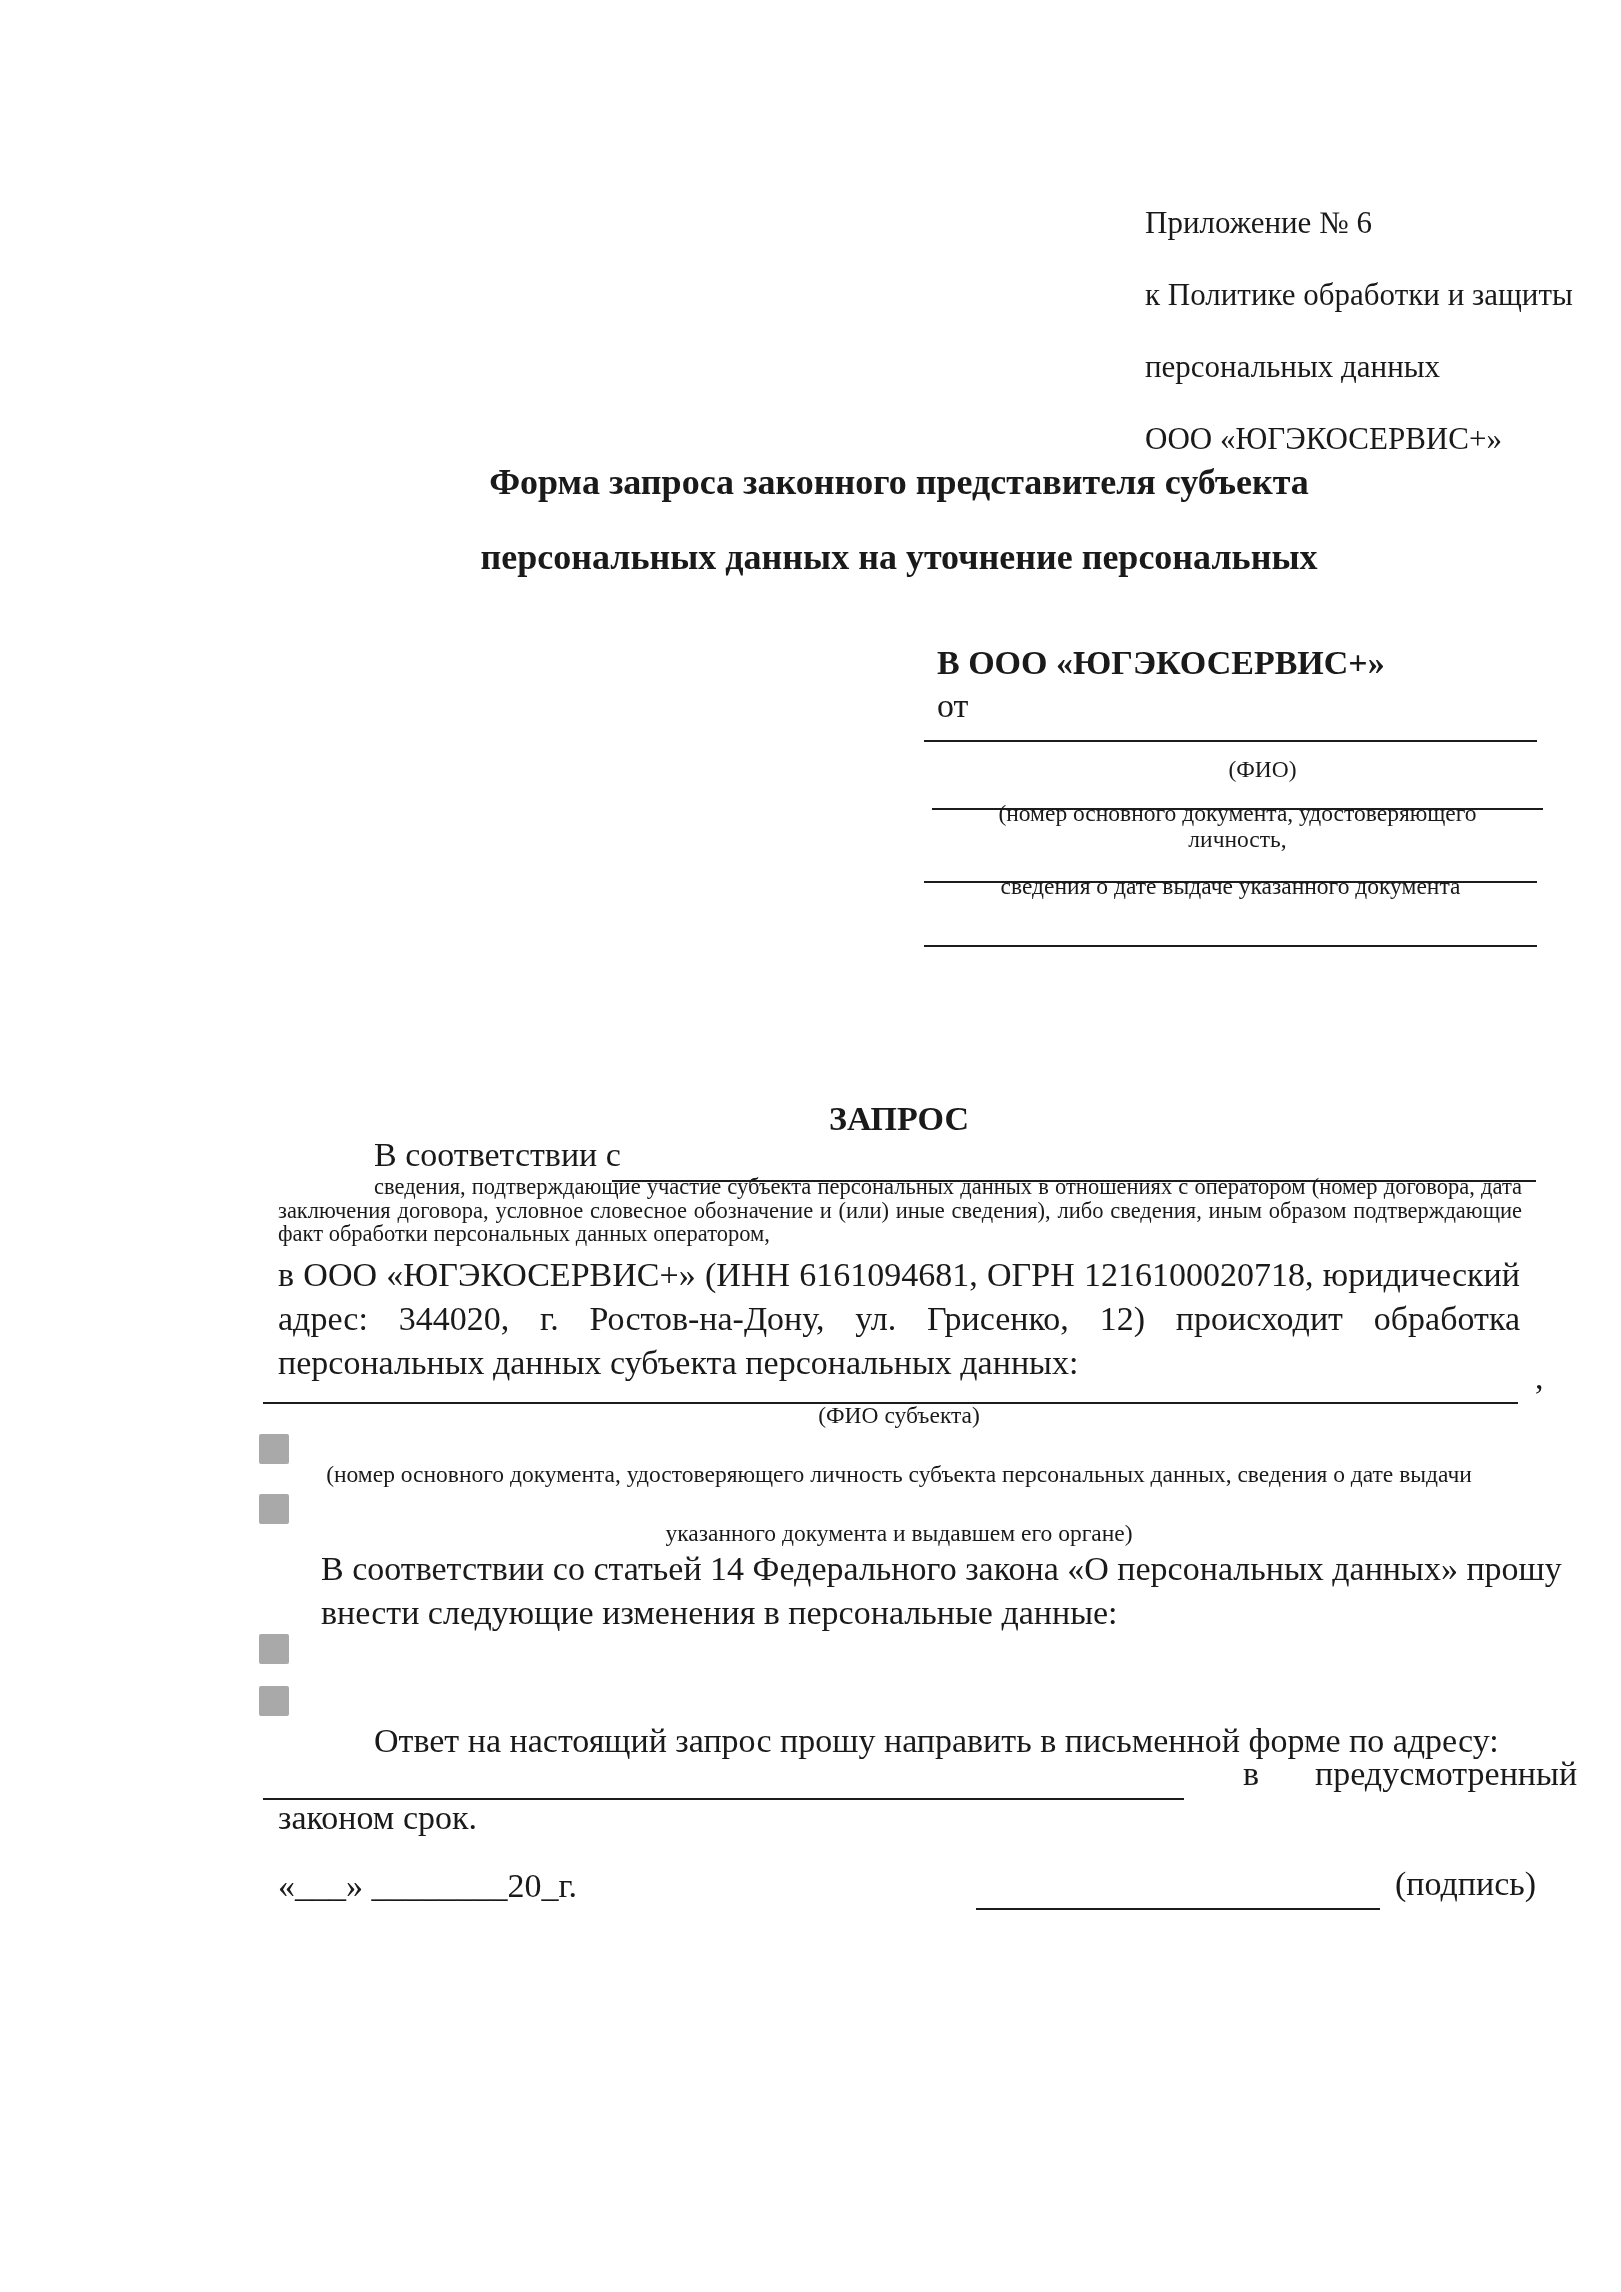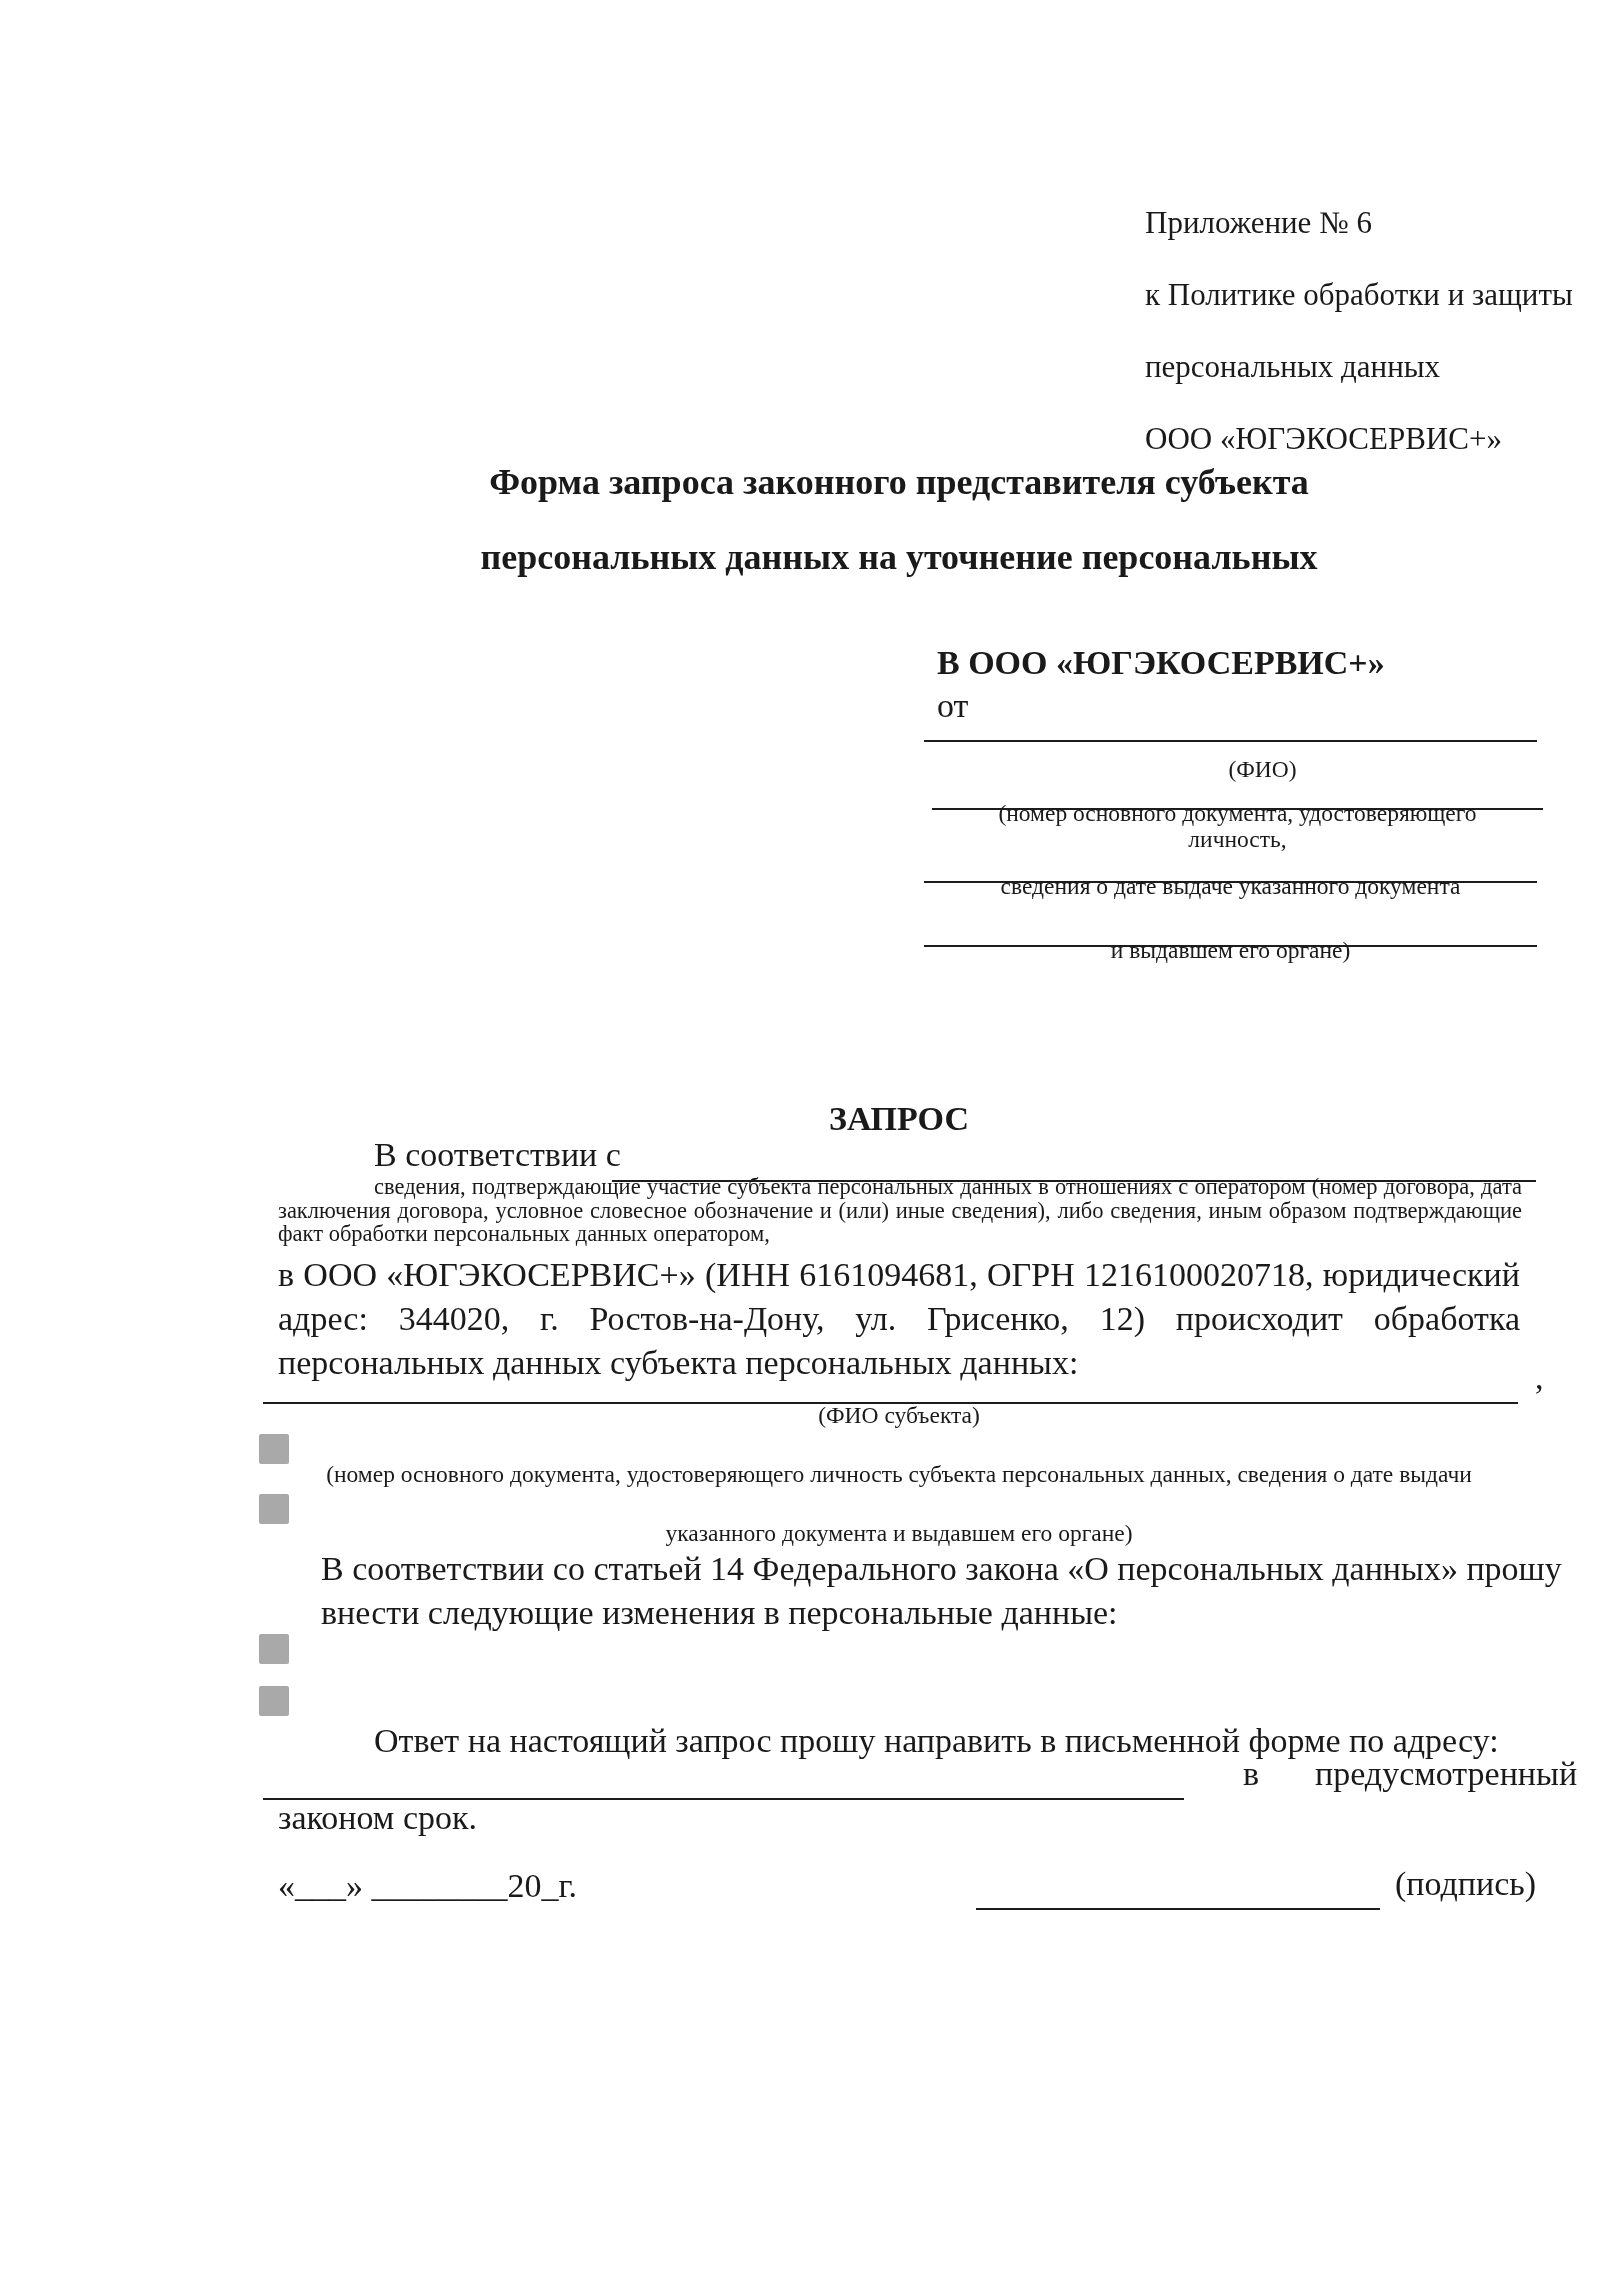--- a/index.html
+++ b/index.html
@@ -54,21 +54,20 @@
   <div class="abs rule" style="left:894px; top:680px; width:613px;"></div>
   <div class="abs caption" style="left:926px; top:688px; width:613px;margin-top:24px;">(ФИО)</div>
 
   <div class="abs rule" style="left:902px; top:748px; width:611px;"></div>
   <div class="abs caption" style="left:902px; top:756px; width:611px;">(номер основного документа, удостоверяющего личность,</div>
 
   <div class="abs rule" style="left:894px; top:821px; width:613px;"></div>
   <div class="abs caption" style="left:894px; top:829px; width:613px;">сведения о дате выдаче указанного документа</div>
 
   <div class="abs rule" style="left:894px; top:885px; width:613px;"></div>
-  <div class="abs caption" style="left:894px; top:893px; width:613px;">и выдавшем его органе)</div>
 
   <div class="abs body-text center" style="left:233px; top:1052px; width:1272px;font-weight:bold;">ЗАПРОС</div>
 
   <div class="abs body-text" style="left:329px; top:1088px;">В соответствии с</div>
   <div class="abs rule" style="left:582px; top:1120px; width:924px;"></div>
 
   <div class="abs small-text justify" style="left:233px; top:1130px; width:1274px; text-indent:96px;">сведения, подтверждающие участие субъекта персональных данных в отношениях с оператором (номер договора, дата заключения договора, условное словесное обозначение и (или) иные сведения), либо сведения, иным образом подтверждающие факт обработки персональных данных оператором,</div>
 
   <div class="abs body-text justify" style="left:233px; top:1208px; width:1272px;">в ООО «ЮГЭКОСЕРВИС+» (ИНН 6161094681, ОГРН 1216100020718, юридический адрес: 344020, г. Ростов-на-Дону, ул. Грисенко, 12) происходит обработка персональных данных субъекта персональных данных:</div>
 

